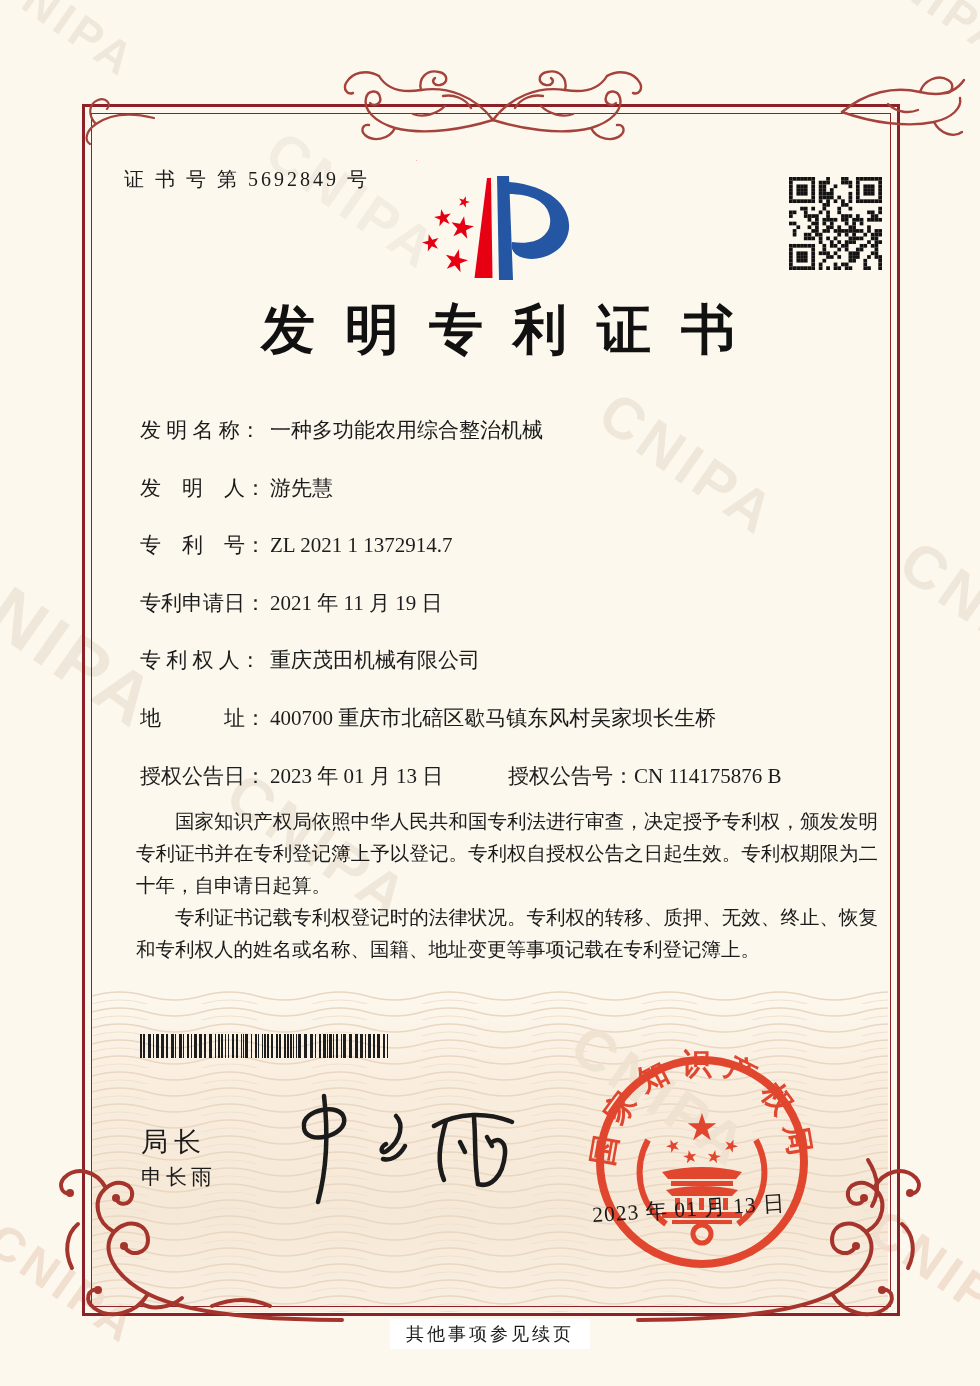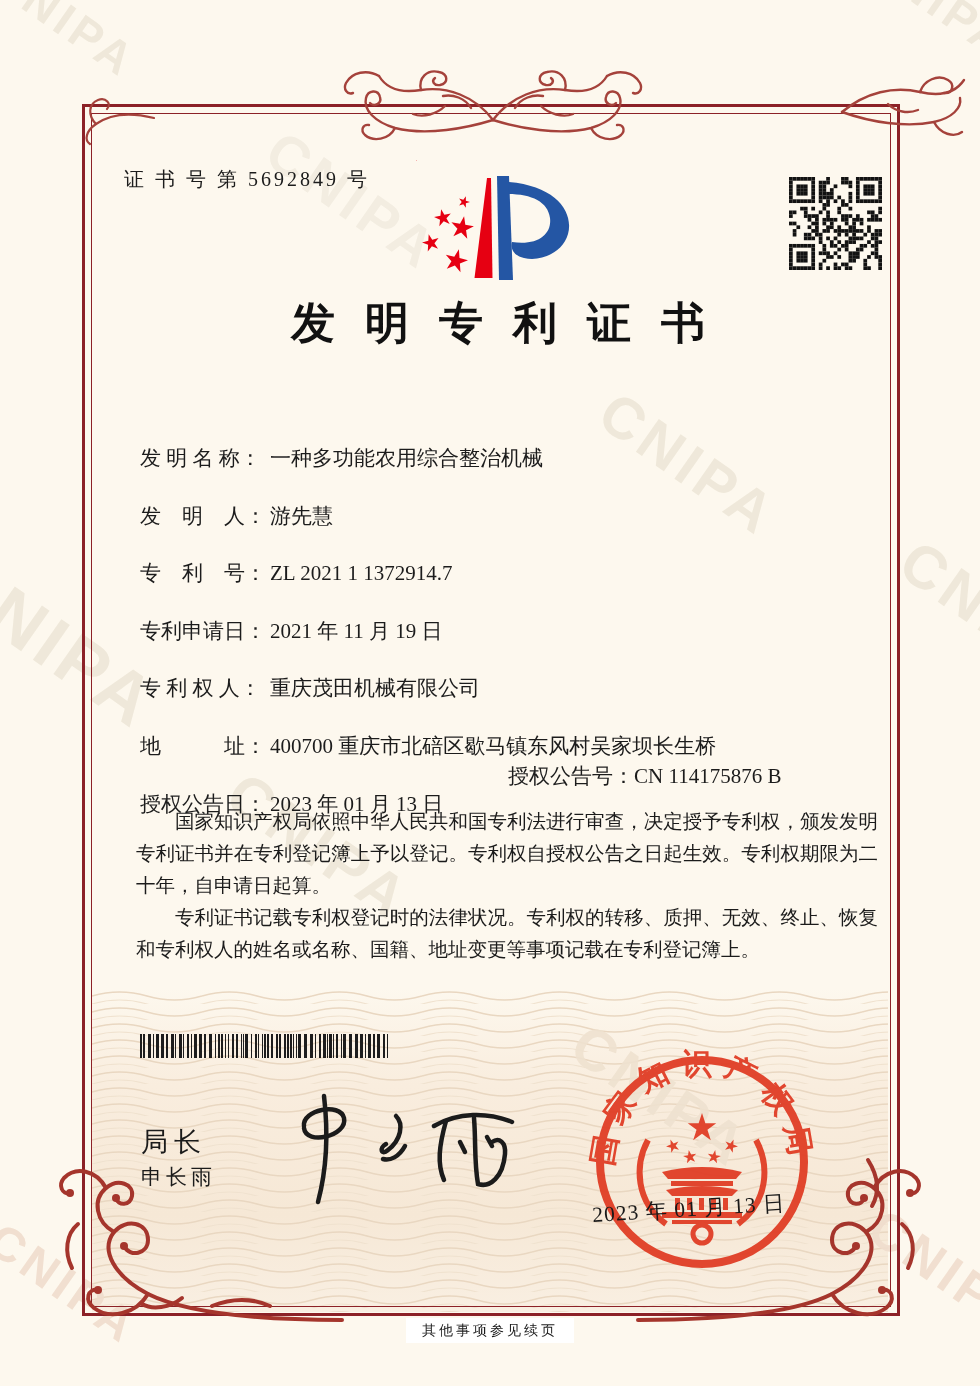--- a/index.html
+++ b/index.html
@@ -15,46 +15,46 @@
       background:linear-gradient(180deg,#fdf8ee 0%,#f9edde 30%,#f6e8d6 70%,#f9efe2 100%);}
   .waveband svg{display:block;}
 
   
   .border-outer{position:absolute;left:82px;top:104px;width:812px;height:1206px;border:3.5px solid #8c2127;}
   .border-inner{position:absolute;left:91px;top:113px;width:798px;height:1192px;border:1.5px solid #8c2127;}
 
   .orn{position:absolute;pointer-events:none;}
 
   .certno{position:absolute;left:124px;top:166px;font-size:20px;letter-spacing:3px;color:#1c1c1c;}
-  .title{position:absolute;left:0;top:294px;width:980px;text-align:center;font-size:44px;font-weight:bold;
+  .title{position:absolute;left:0;top:294px;width:980px;text-align:center;font-size:54px;font-weight:bold;
          letter-spacing:30px;padding-left:46px;box-sizing:border-box;color:#111;}
 
   .frow{position:absolute;left:140px;width:740px;height:28px;font-size:21px;color:#1c1c1c;white-space:nowrap;}
-  .flabel{display:inline-block;min-width:128px;margin-top:28px;}
+  .flabel{display:inline-block;min-width:128px;}
   .fvalue{display:inline-block;margin-left:2px;text-align:center;}
   .grant-right{position:absolute;left:368px;top:0;}
 
   .paras{position:absolute;left:136px;top:806px;width:742px;font-size:19.5px;line-height:32px;
          text-align:justify;color:#1b1b1b;}
   .paras p{margin:0;text-indent:2em;}
 
   .barcode{position:absolute;left:140px;top:1034px;}
 
   .signer-title{position:absolute;left:141px;top:1124px;font-size:27px;letter-spacing:6px;color:#1b1b1b;}
   .signer-name{position:absolute;left:141px;top:1163px;font-size:21px;letter-spacing:4px;color:#1b1b1b;}
   .signature{position:absolute;left:288px;top:1090px;}
 
   .seal{position:absolute;left:586px;top:1046px;}
   .seal-date{position:absolute;left:592px;top:1192px;width:260px;font-size:21.5px;color:#191919;
              letter-spacing:1px;transform:rotate(-3.5deg);white-space:nowrap;}
 
   .pageinfo{position:absolute;left:0;top:1260px;width:980px;text-align:center;font-size:16.5px;color:#222;}
   .pageinfo span{background:rgba(255,253,247,.92);padding:3px 10px;}
 
-  .footnote{position:absolute;left:0;top:1322px;width:980px;text-align:center;font-size:14px;color:#1b1b1b;}
+  .footnote{position:absolute;left:0;top:1322px;width:980px;text-align:center;font-size:18px;color:#1b1b1b;}
   .footnote span{background:#ffffff;padding:5px 16px;letter-spacing:3px;}
 </style>
 </head>
 <body>
 
 <div class="page">
 
   <div class="waveband">
     <svg width="796" height="324">
       <defs>

